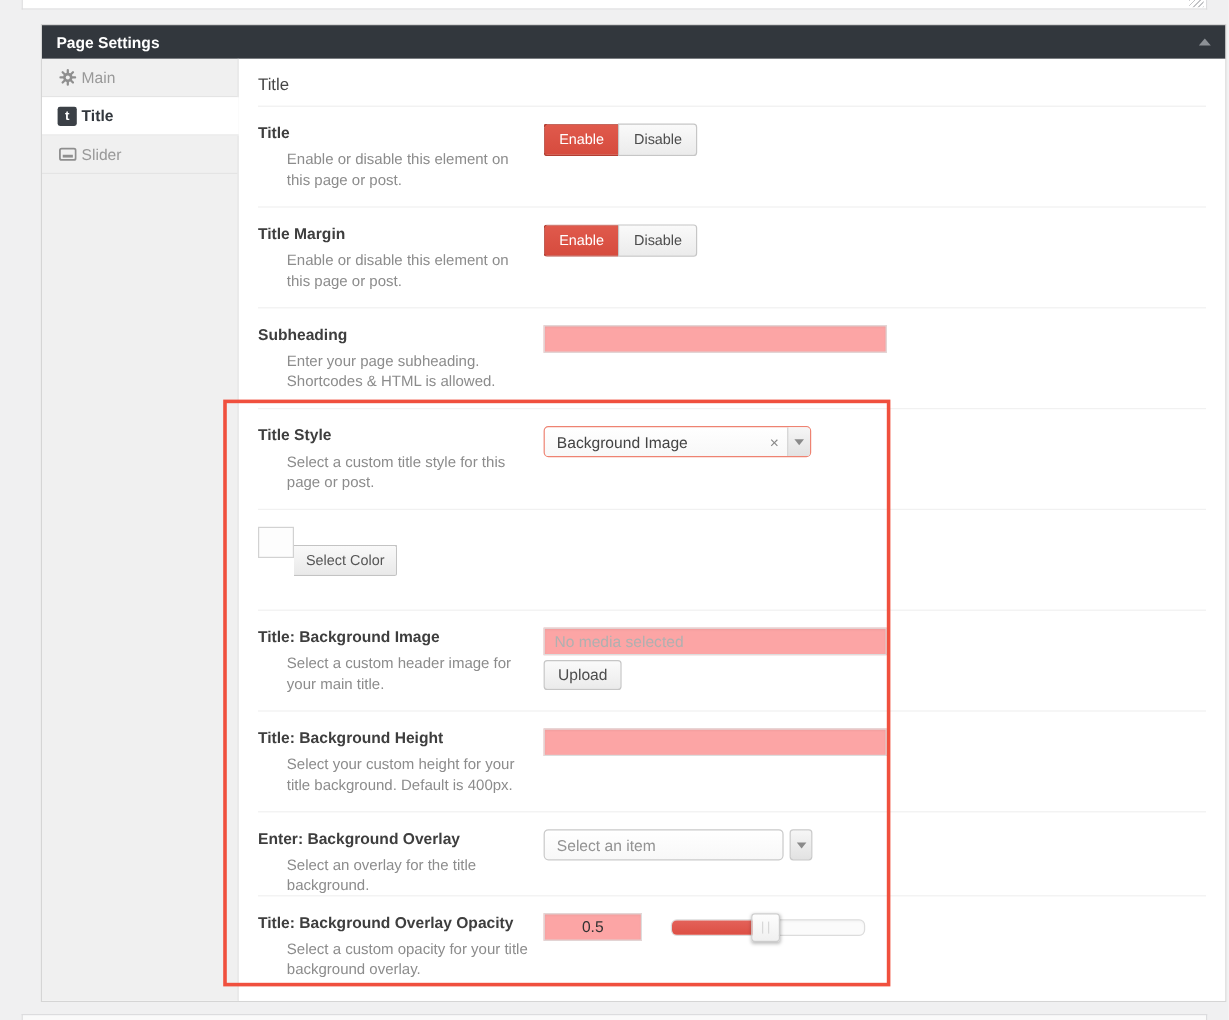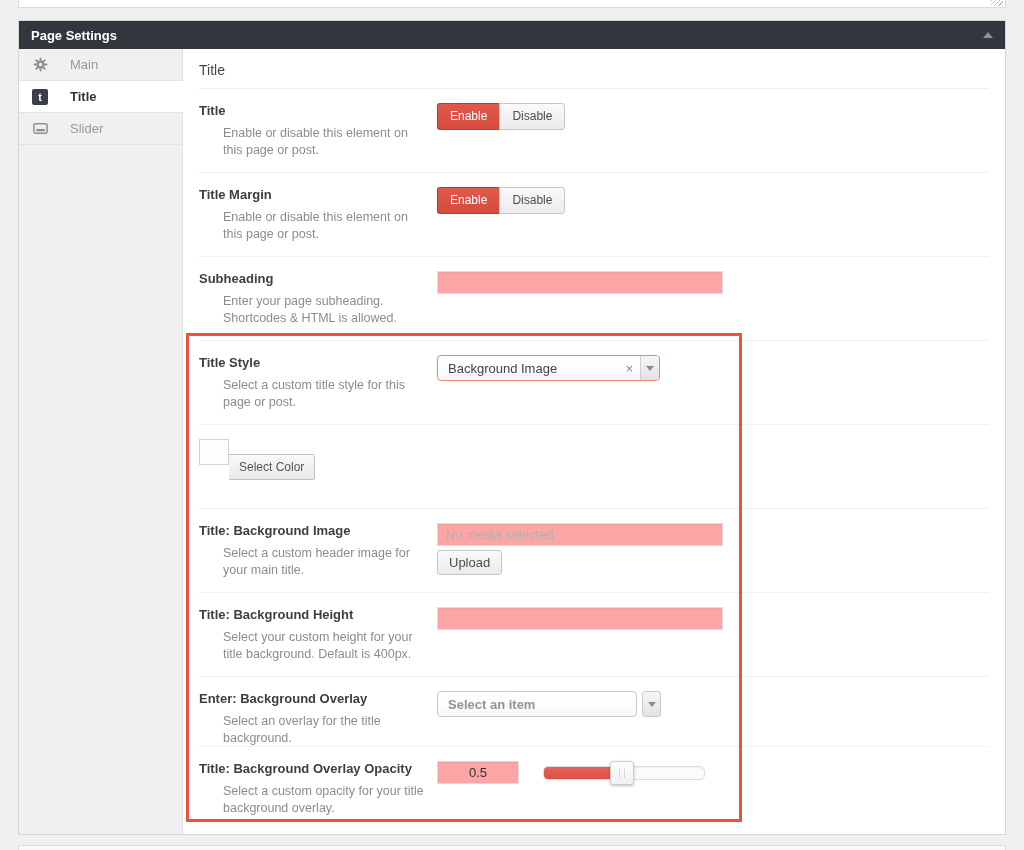--- a/index.html
+++ b/index.html
@@ -20,40 +20,40 @@
     position:absolute; right:2px; bottom:1px; width:12px; height:6px;
     background:repeating-linear-gradient(135deg,#c3c4c7 0 1px,transparent 1px 3px);
   }
   .next-box {
     position:absolute; left:18px; top:845px; width:988px; height:5px;
     background:#fafafa; border:1px solid #dcdcde; border-bottom:none;
   }
 
   
   .metabox {
-    position:absolute; top:20px; left:18px; width:988px; height:815px;
+    position:absolute; top:20px; left:34px; width:988px; height:815px;
     background:#fff; border:1px solid #d5d5d5;
     display:flex; flex-direction:column;
   }
   .mb-header {
     height:28px; flex:0 0 28px; background:#32373d; color:#fff;
     display:flex; align-items:center; padding:0 12px;
     font-size:13px; font-weight:bold; cursor:pointer;
   }
   .collapse-tri {
     margin-left:auto; width:0; height:0;
     border-left:5px solid transparent; border-right:5px solid transparent;
     border-bottom:6px solid #8d9196;
   }
   .mb-body { flex:1; display:flex; min-height:0; }
 
   
   .sidebar { width:164px; flex:0 0 164px; background:#f0f0f0; border-right:1px solid #e2e2e2; }
   .side-item {
-    height:32px; display:flex; align-items:center; gap:22px;
+    height:32px; display:flex; align-items:center; gap:4px;
     padding-left:13px; font-size:13px; color:#999;
     border-bottom:1px solid #e4e4e4; cursor:pointer;
   }
   .side-item.active { background:#fff; color:#32373d; font-weight:bold; margin-right:-1px; }
   .icon16 { width:16px; height:16px; display:flex; align-items:center; justify-content:center; flex:0 0 16px; }
   .t-badge {
     width:16px; height:16px; background:#3b4046; color:#fff; border-radius:2px;
     font-size:11px; font-weight:bold; display:flex; align-items:center; justify-content:center;
   }
 
@@ -112,21 +112,21 @@
   .s2-btn {
     width:19px; height:26px; margin-left:5px; border:1px solid #c9c9c9; border-radius:3px;
     background:linear-gradient(#f6f6f6,#e2e2e2);
     display:inline-flex; align-items:center; justify-content:center; cursor:pointer;
     vertical-align:top;
   }
   .tri-down {
     width:0; height:0; border-left:4px solid transparent; border-right:4px solid transparent;
     border-top:5px solid #8a8a8a;
   }
-  .select-wrap { display:flex; align-items:center;font-weight:bold; }
+  .select-wrap { display:flex; align-items:center; }
 
   
   .color-group { display:inline-flex; align-items:stretch; }
   .swatch { width:30px; height:26px; background:#fdfdfd; border:1px solid #d2d2d2; cursor:pointer; }
   .select-color {
     font-size:12px; color:#555; padding:5px 10px; cursor:pointer;
     border:1px solid #c3c3c3; border-left:none; border-radius:0 2px 2px 0;
     background:linear-gradient(#f9f9f9,#e9e9e9);
     margin-top:15px;
   }

